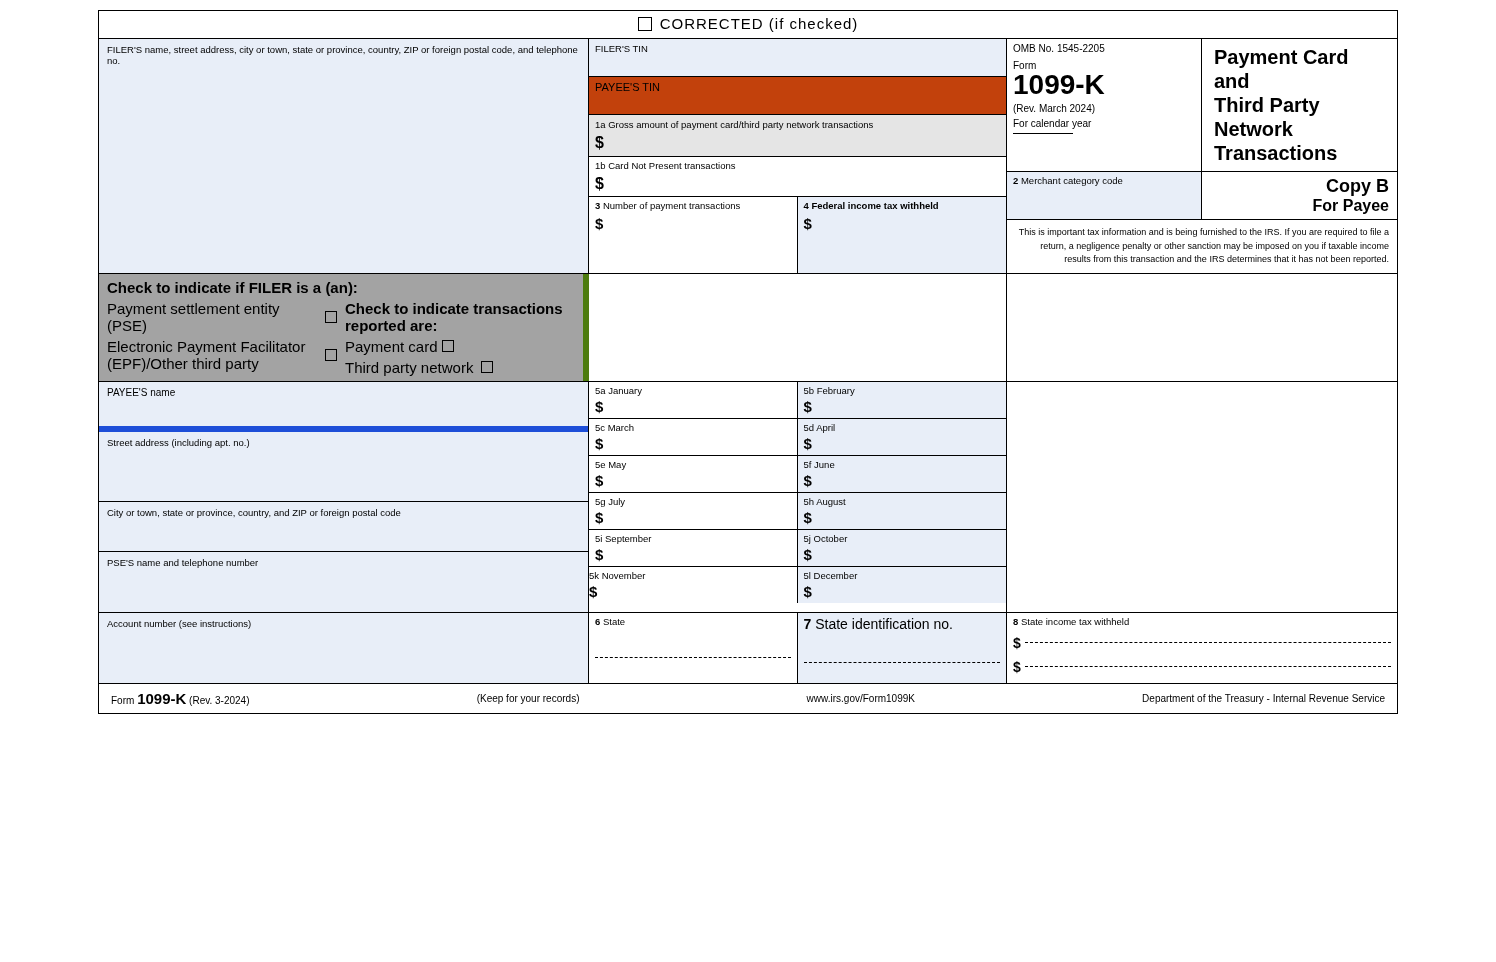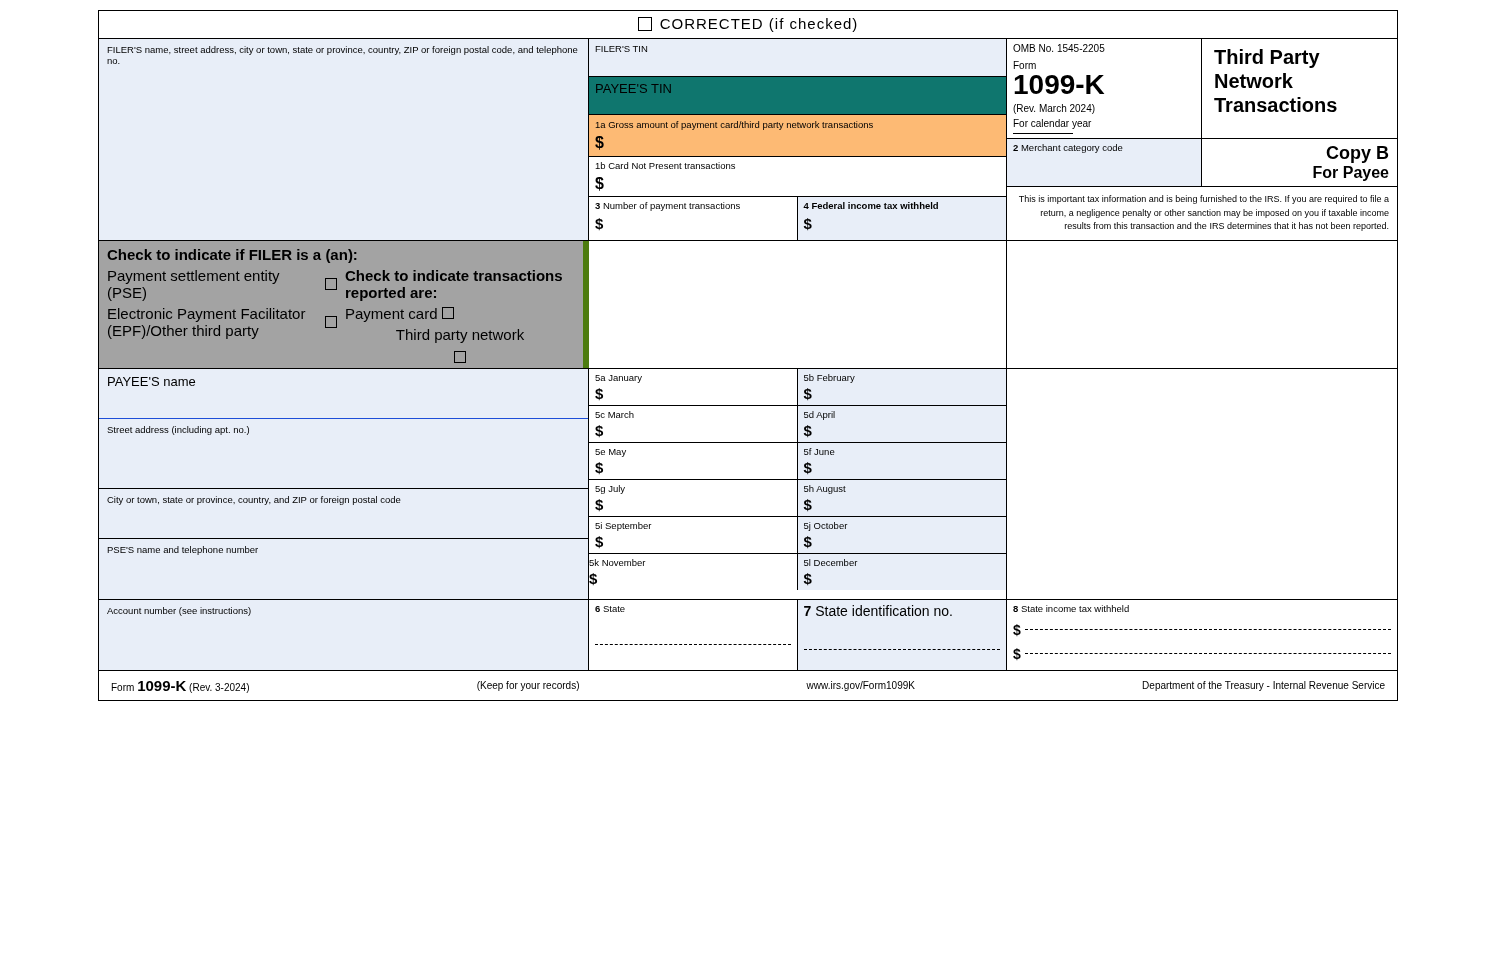--- a/index.html
+++ b/index.html
@@ -52,25 +52,25 @@
         <span>FILER'S name, street address, city or town, state or province, country, ZIP or foreign postal code, and telephone no.</span>
       </div>
     </div>
 
     <div style="border-right:1px solid #000; display:flex; flex-direction:column;">
 
       <div style="border-bottom:1px solid #000; padding:4px 6px; min-height:38px; font-size:9.5px; background:#e8eef8;">
         <span>FILER'S TIN</span>
       </div>
 
-      <div style="border-bottom:1px solid #000; padding:4px 6px; min-height:38px; font-size:13px; background:#0f766e;">
+      <div style="border-bottom:1px solid #000; padding:4px 6px; min-height:38px; font-size:11px; background:#c2410c;">
         <span>PAYEE'S TIN</span>
       </div>
 
-      <div style="border-bottom:1px solid #000; padding:4px 6px; font-size:9.5px; background:#fdba74;">
+      <div style="border-bottom:1px solid #000; padding:4px 6px; font-size:9.5px; background:#e5e5e5;">
         <div>1a Gross amount of payment card/third party network transactions</div>
         <span style="font-size:16px; font-weight:bold; display:block; padding-top:4px;">$</span>
       </div>
 
       <div style="border-bottom:1px solid #000; padding:3px 6px; font-size:9.5px;">
         <div>1b Card Not Present transactions</div>
         <span style="font-size:16px; font-weight:bold; display:block; padding-top:4px;">$</span>
       </div>
 
       <div style="display:grid; grid-template-columns:1fr 1fr; flex:1;">
@@ -92,20 +92,21 @@
       <div style="border-bottom:1px solid #000; display:grid; grid-template-columns:1fr 1fr;">
         <div style="border-right:1px solid #000; padding:4px 6px; font-size:10px;">
           <div>OMB No. 1545-2205</div>
           <div style="margin-top:6px; font-size:10px;">Form</div>
           <div style="font-size:28px; font-weight:900; line-height:1;">1099-K</div>
           <div style="font-size:10px; margin-top:4px;">(Rev. March 2024)</div>
           <div style="font-size:10px; margin-top:4px;">For calendar year</div>
           <div style="font-size:10px; border-bottom:1px solid #000; width:60px; margin-top:4px;"></div>
         </div>
         <div style="padding:6px 12px;">
+          <div style="font-size:20px; font-weight:900; line-height:1.2;">Payment Card and</div>
           <div style="font-size:20px; font-weight:900; line-height:1.2;">Third Party</div>
           <div style="font-size:20px; font-weight:900; line-height:1.2;">Network</div>
           <div style="font-size:20px; font-weight:900; line-height:1.2;">Transactions</div>
         </div>
       </div>
 
       <div style="border-bottom:1px solid #000; display:grid; grid-template-columns:1fr 1fr;">
         <div style="border-right:1px solid #000; padding:3px 6px; font-size:9.5px; background:#e8eef8;">
           <span style="font-weight:bold;">2</span>
           <span>Merchant category code</span>
@@ -135,36 +136,36 @@
             <span>Electronic Payment Facilitator (EPF)/Other third party</span>
             <span style="width:12px;height:12px;border:1px solid #000;display:inline-block;flex-shrink:0;"></span>
           </div>
         </div>
         <div>
           <div style="font-weight:bold; margin-bottom:4px;">Check to indicate transactions reported are:</div>
           <div style="display:flex; align-items:center; gap:4px; margin-bottom:4px;">
             <span>Payment card</span>
             <span style="width:12px;height:12px;border:1px solid #000;display:inline-block;flex-shrink:0;"></span>
           </div>
-          <div style="display:flex; align-items:center; gap:8px;flex-direction:column;">
+          <div style="display:flex; align-items:center; gap:8px;">
             <span>Third party network</span>
             <span style="width:12px;height:12px;border:1px solid #000;display:inline-block;flex-shrink:0;"></span>
           </div>
         </div>
       </div>
     </div>
 
     <div style="border-right:1px solid #000;"></div>
     <div></div>
   </div>
 
   <div style="display:grid; grid-template-columns:490px 1fr 390px; border-top:1px solid #000;">
 
     <div style="border-right:1px solid #000;">
-      <div style="border-bottom:1px solid #1d4ed8; padding:5px 8px; font-size:13px; background:#e8eef8; min-height:50px;">
+      <div style="border-bottom:6px solid #1d4ed8; padding:5px 8px; font-size:10px; background:#e8eef8; min-height:50px;">
         <span>PAYEE'S name</span>
       </div>
       <div style="border-bottom:1px solid #000; padding:5px 8px; font-size:9.5px; background:#e8eef8; min-height:70px;">
         <span>Street address (including apt. no.)</span>
       </div>
       <div style="border-bottom:1px solid #000; padding:5px 8px; font-size:9.5px; background:#e8eef8; min-height:50px;">
         <span>City or town, state or province, country, and ZIP or foreign postal code</span>
       </div>
       <div style="padding:5px 8px; font-size:9.5px; background:#e8eef8; min-height:60px;">
         <span>PSE'S name and telephone number</span>

